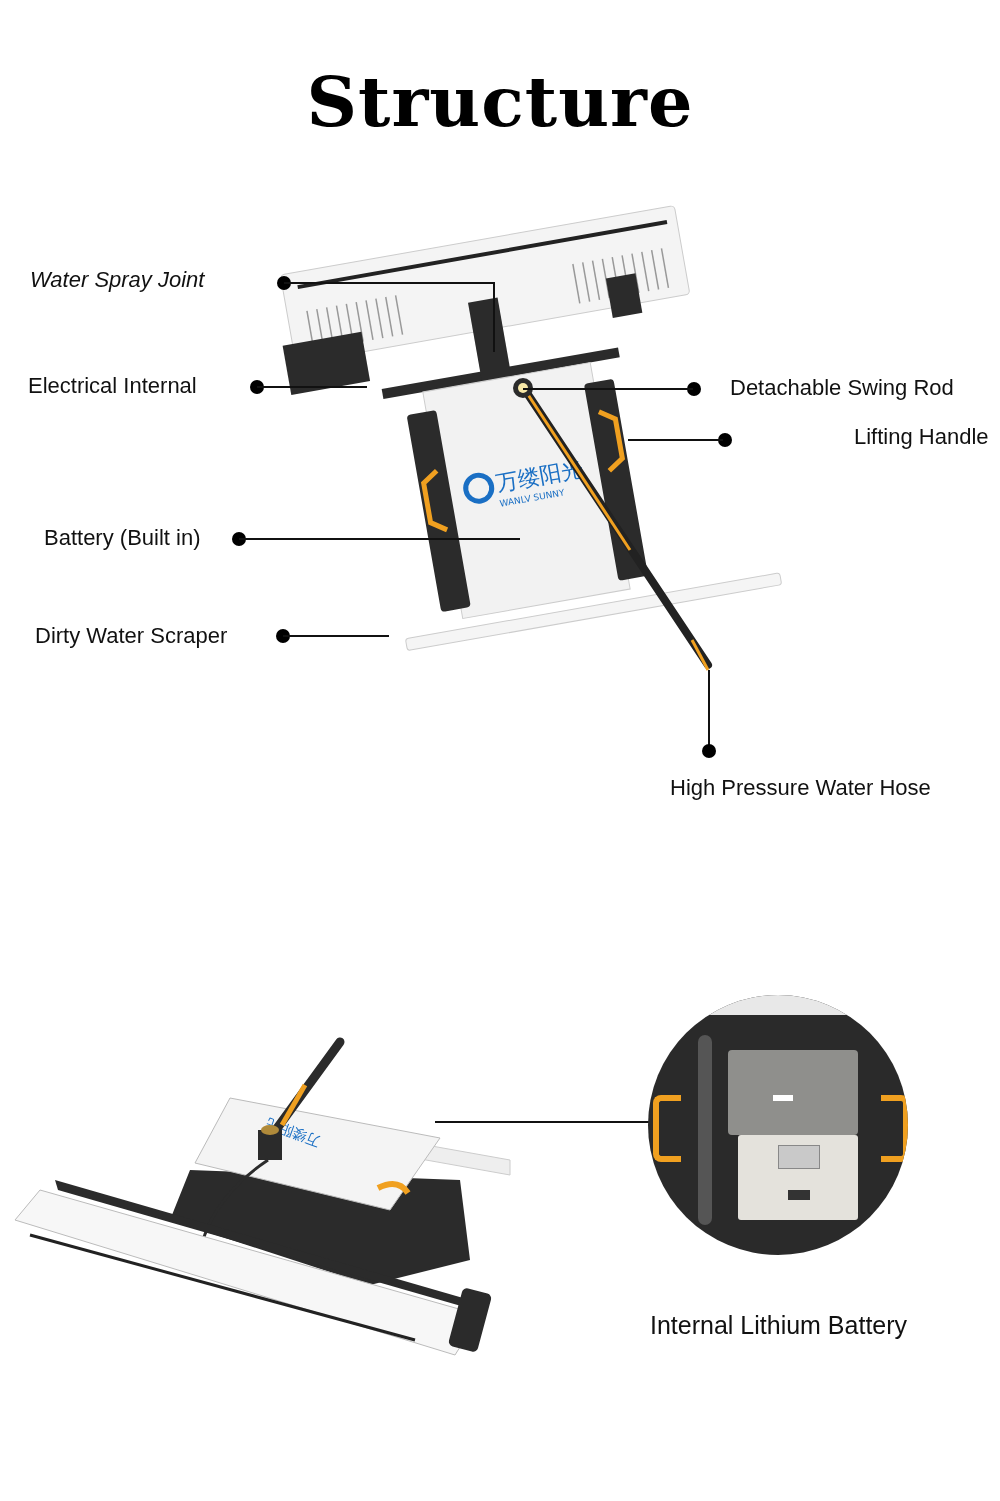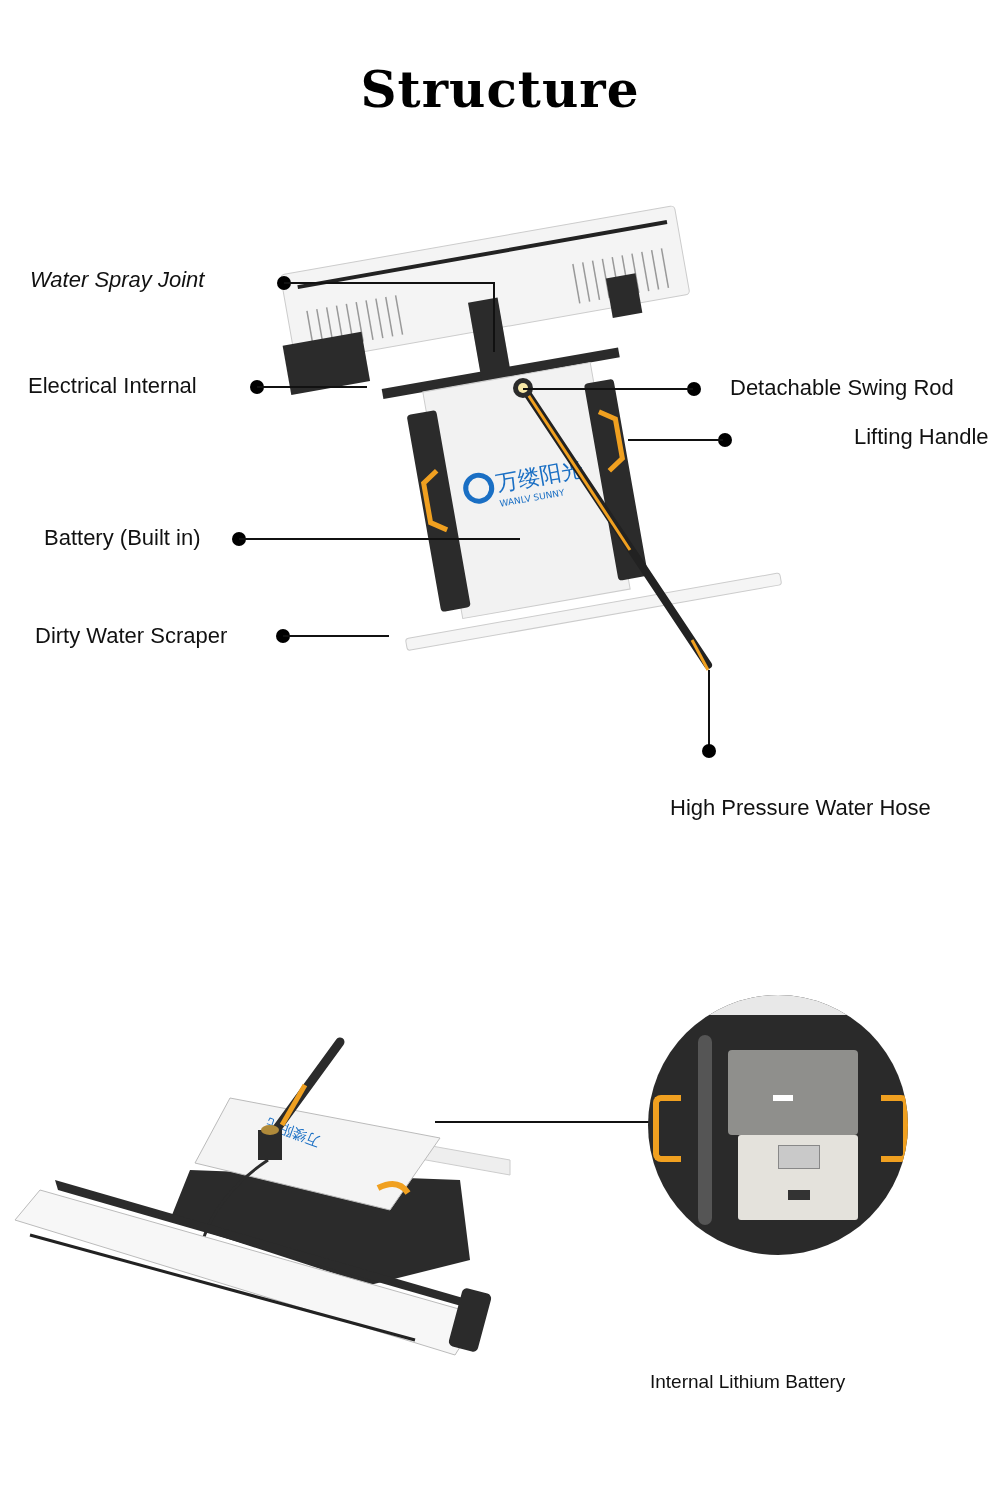--- a/index.html
+++ b/index.html
@@ -1,17 +1,17 @@
 <!DOCTYPE html>
 <html><head>
 <meta charset="utf-8">
 <style>
   html, body { margin:0; padding:0; background:#ffffff; }
   body { width:1000px; height:1501px; position:relative; overflow:hidden; font-family:"Liberation Sans", sans-serif; color:#111; }
-  .title { position:absolute; left:0; top:60px; width:1000px; text-align:center; font-family:"DejaVu Serif", "Liberation Serif", serif; font-weight:bold; font-size:50px; letter-spacing:1px; color:#000; }
+  .title { position:absolute; left:0; top:60px; width:1000px; text-align:center; font-family:"DejaVu Serif", "Liberation Serif", serif; font-weight:bold; font-size:70px; letter-spacing:1px; color:#000; }
   .lbl { position:absolute; font-size:22px; color:#111; white-space:nowrap; }
   .dot { position:absolute; width:14px; height:14px; border-radius:50%; background:#000; }
   .hline { position:absolute; height:2px; background:#111; }
   .vline { position:absolute; width:2px; background:#111; }
   svg { position:absolute; }
 </style>
 </head>
 <body>
 
 <div class="title">Structure</div>
@@ -90,21 +90,21 @@
 <div class="dot" style="left:232px;top:532px;"></div>
 <div class="hline" style="left:239px;top:538px;width:281px;"></div>
 <div class="lbl" style="left:20px;top:525px;margin-left:24px;">Battery (Built in)</div>
 
 <div class="dot" style="left:276px;top:629px;"></div>
 <div class="hline" style="left:283px;top:635px;width:106px;"></div>
 <div class="lbl" style="left:35px;top:623px;text-align:center;">Dirty Water Scraper</div>
 
 <div class="vline" style="left:708px;top:670px;height:80px;"></div>
 <div class="dot" style="left:702px;top:744px;"></div>
-<div class="lbl" style="left:670px;top:775px;margin-top:20px;">High Pressure Water Hose</div>
+<div class="lbl" style="left:670px;top:775px;">High Pressure Water Hose</div>
 
 <svg width="520" height="330" viewBox="0 0 520 330" style="left:0;top:1030px;">
 
   <polygon points="230,80 510,130 510,145 230,95" fill="#eeeeee" stroke="#ccc"></polygon>
 
   <polygon points="190,140 460,150 470,230 370,255 170,190" fill="#2b2b2b"></polygon>
 
   <polygon points="230,68 440,108 390,180 195,133" fill="#f4f4f4" stroke="#bbb"></polygon>
   <text x="300" y="112" font-size="14" fill="#1a6fc4" transform="rotate(200 310 108)" font-family="DejaVu Sans, sans-serif">万缕阳光</text>
 
@@ -130,13 +130,13 @@
   <div style="position:absolute;left:80px;top:55px;width:130px;height:85px;background:#8f8f8c;border-radius:4px;"></div>
   <div style="position:absolute;left:125px;top:100px;width:20px;height:6px;background:#fff;"></div>
   <div style="position:absolute;left:90px;top:140px;width:120px;height:85px;background:#e4e2dc;border-radius:3px;"></div>
   <div style="position:absolute;left:130px;top:150px;width:40px;height:22px;background:#c9c9c9;border:1px solid #888;"></div>
   <div style="position:absolute;left:140px;top:195px;width:22px;height:10px;background:#333;"></div>
   <div style="position:absolute;left:5px;top:100px;width:22px;height:55px;border:6px solid #f0a020;border-right:none;border-radius:8px 0 0 8px;"></div>
   <div style="position:absolute;left:233px;top:100px;width:22px;height:55px;border:6px solid #f0a020;border-left:none;border-radius:0 8px 8px 0;"></div>
   <div style="position:absolute;left:50px;top:40px;width:14px;height:190px;border-radius:7px;background:#555;"></div>
 </div>
 
-<div class="lbl" style="left:650px;top:1371px;font-size:19px;">Internal Lithium Battery</div>
+<div class="lbl" style="left:650px;top:1311px;font-size:25px;">Internal Lithium Battery</div>
 
 </body></html>

